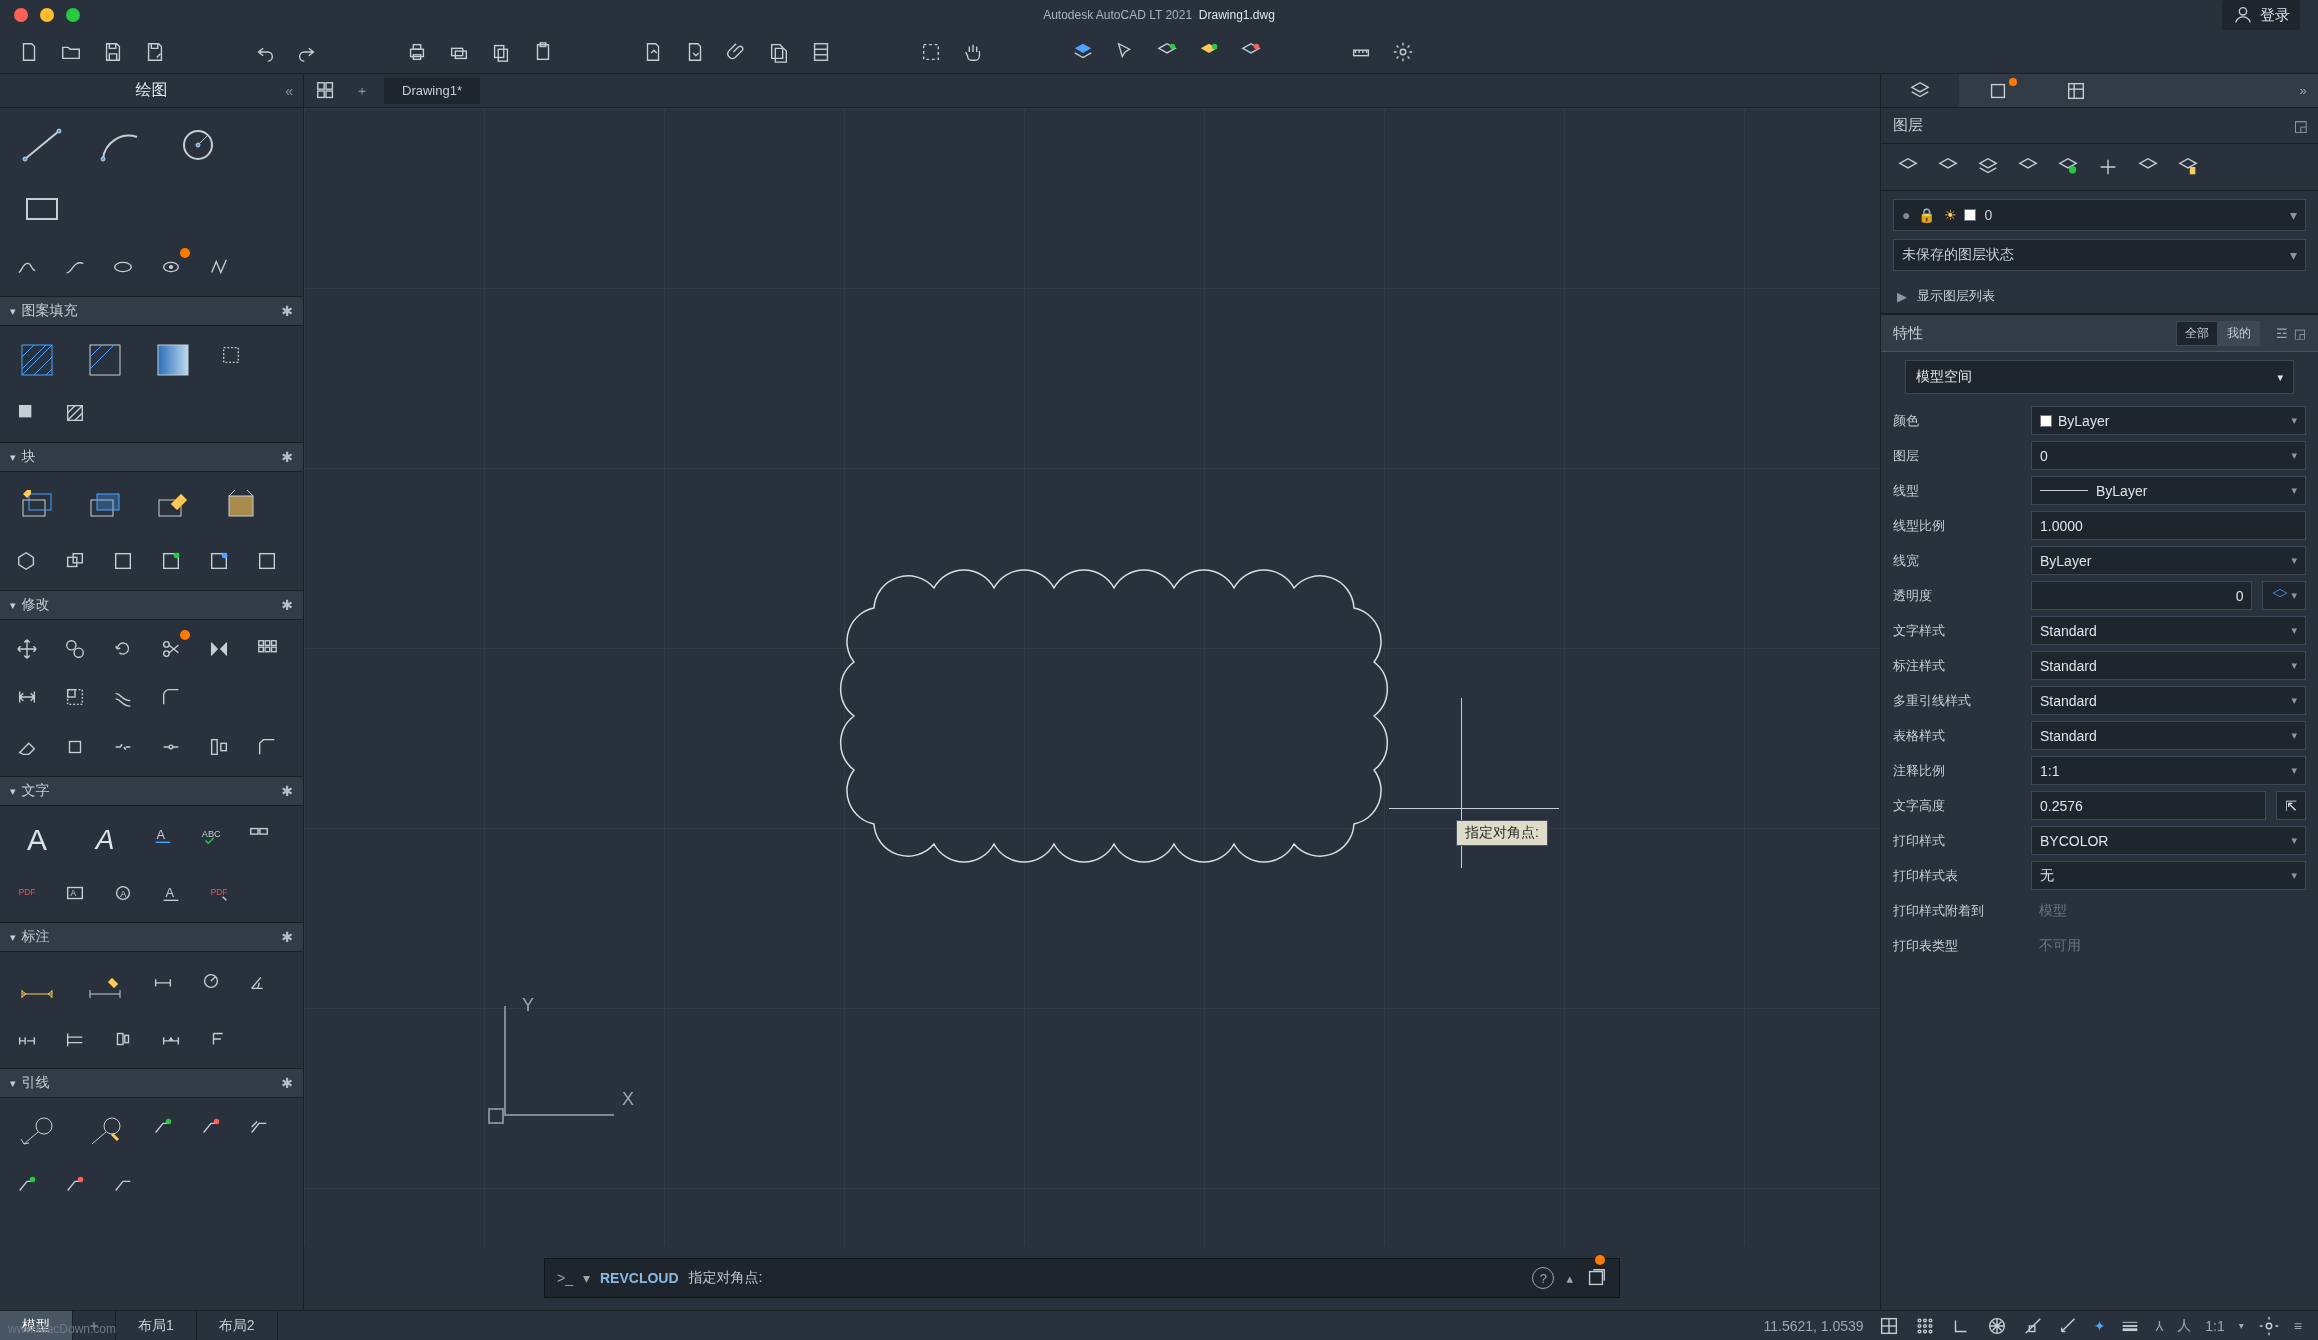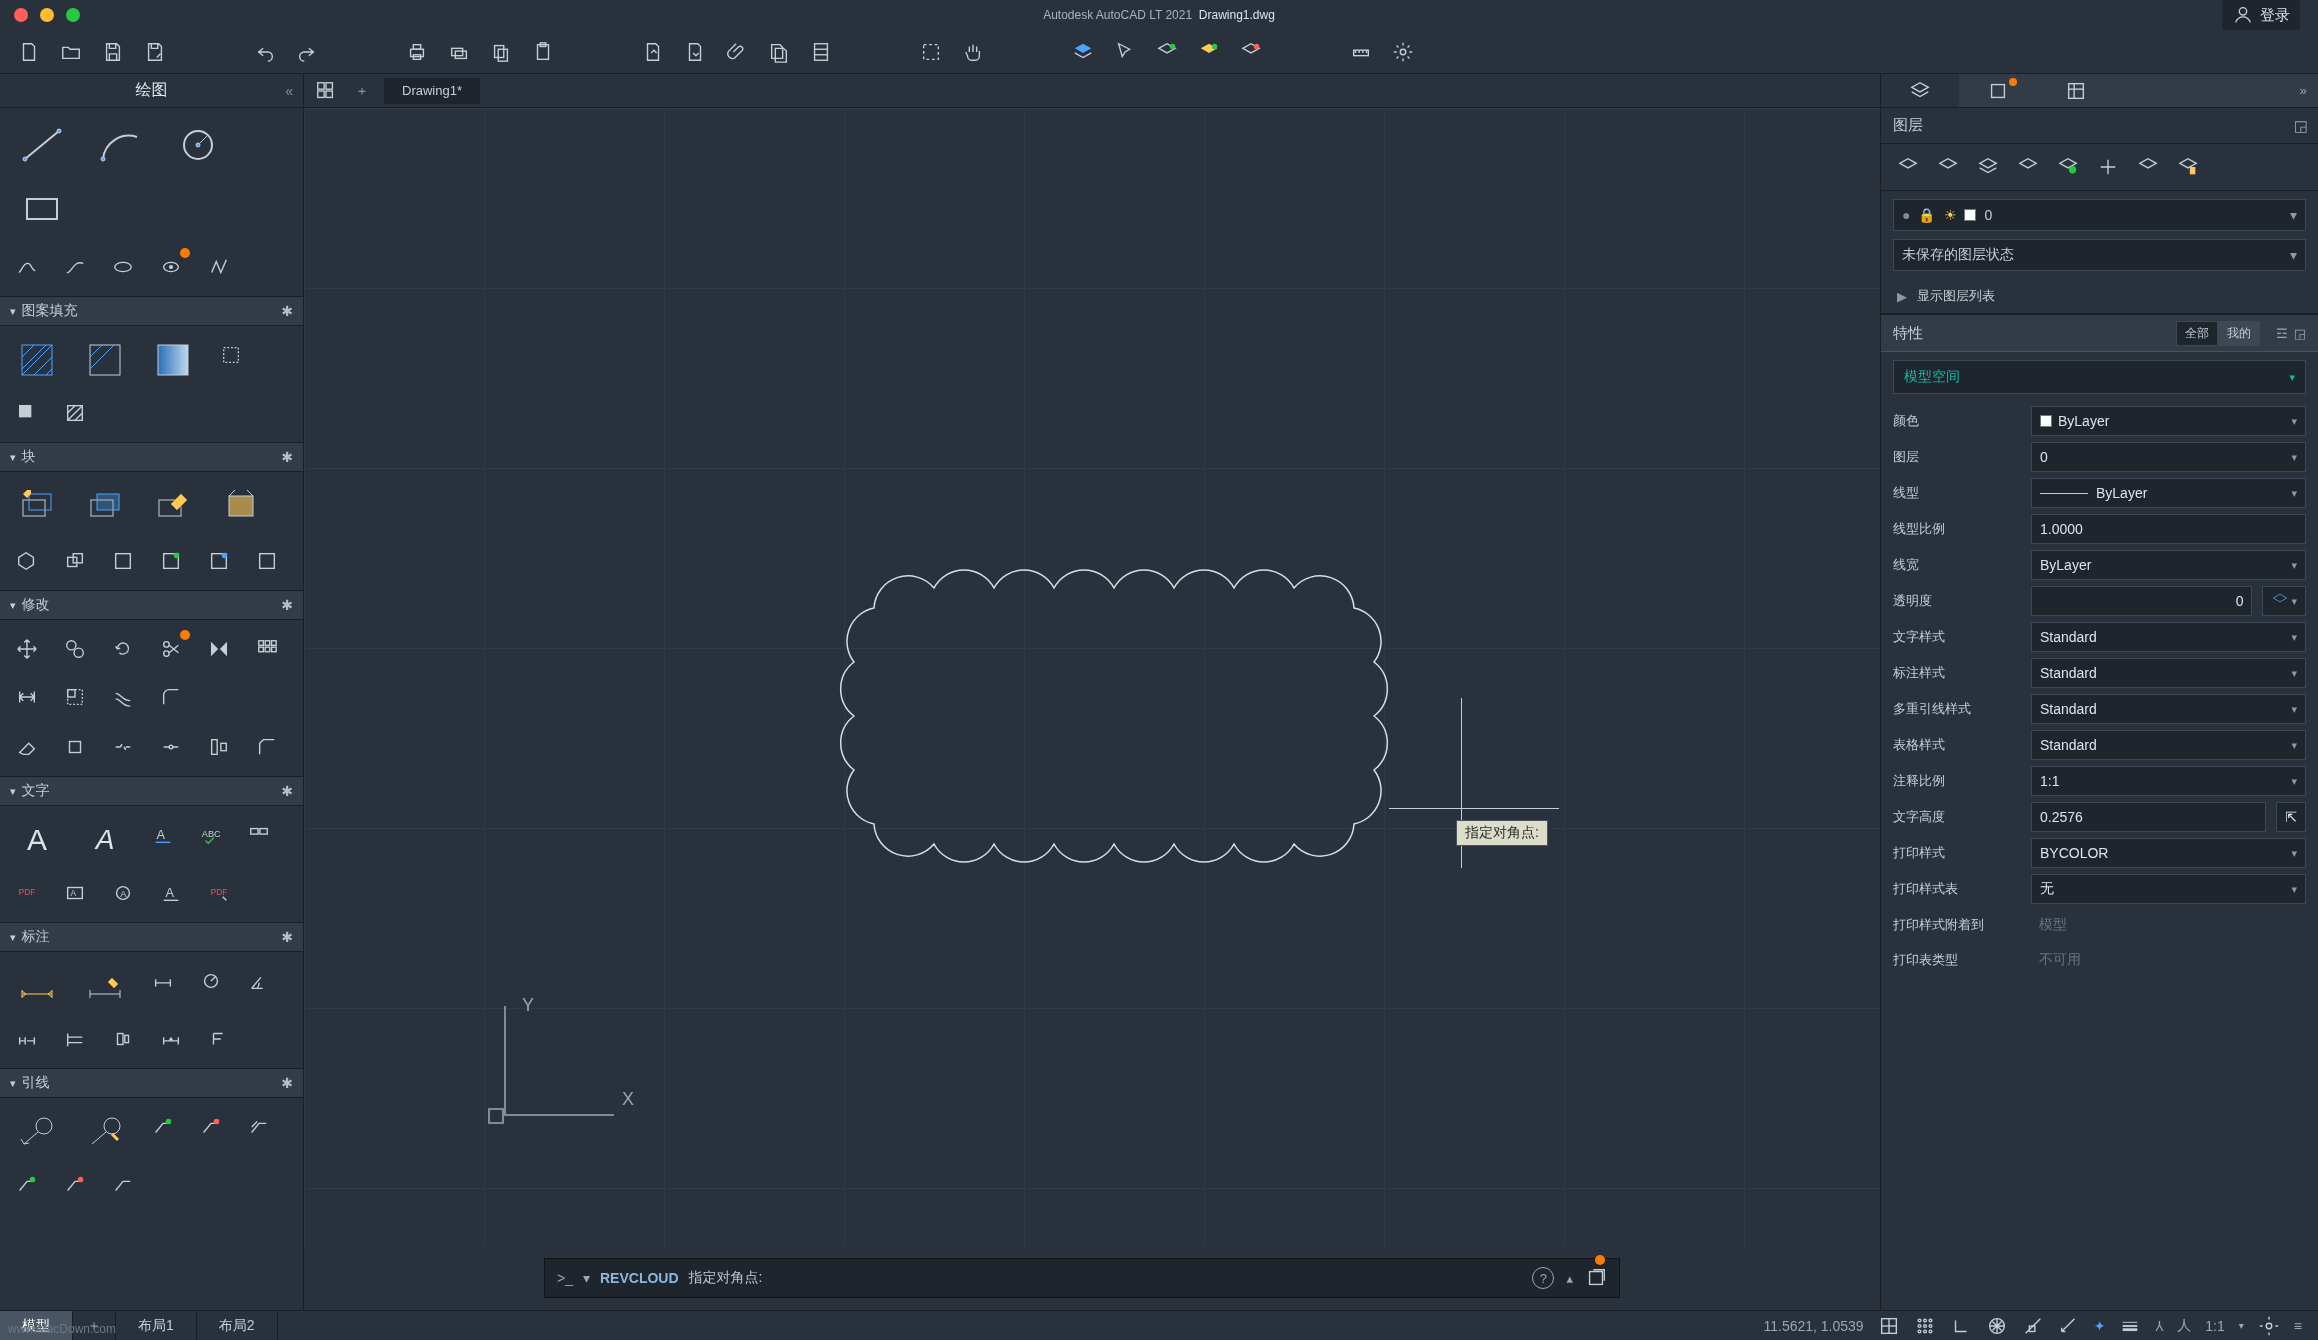--- a/index.html
+++ b/index.html
@@ -59,25 +59,25 @@
 .rpanel-title { height: 36px; display: flex; align-items: center; padding: 0 12px; font-size: 15px; font-weight: 500; border-bottom: 1px solid #1a1f25; position: relative; }
 .rpanel-title .popout { position: absolute; right: 10px; color: #9aa6b1; }
 .layer-icons { display: flex; gap: 10px; padding: 10px 12px; flex-wrap: wrap; border-bottom: 1px solid #1a1f25; }
 .layer-combo { margin: 8px 12px; height: 32px; background: #1e252c; border: 1px solid #3d4854; display: flex; align-items: center; padding: 0 8px; gap: 8px; font-size: 14px; }
 .layer-combo .ar { margin-left: auto; color: #8d98a3; }
 .expand-row { display: flex; align-items: center; gap: 10px; padding: 8px 16px; border-bottom: 1px solid #1a1f25; }
 .props-head { height: 38px; background: #323c47; display: flex; align-items: center; padding: 0 12px; border-top: 1px solid #1a1f25; border-bottom: 1px solid #0369a1; }
 .props-head .lbl { font-size: 15px; flex: 1; }
 .props-head .seg { display: flex; margin-right: 10px; }
 .props-head .seg span { font-size: 12px; padding: 3px 8px; background: #1e252c; border: 1px solid #3d4854; }
-.props-type { margin: 8px 12px; height: 34px; background: #1e252c; border: 1px solid #3d4854; display: flex; align-items: center; padding: 0 10px; color: #14b8a6; font-size: 14px; }
+.props-type { margin: 8px 24px; height: 34px; background: #1e252c; border: 1px solid #3d4854; display: flex; align-items: center; padding: 0 10px; color: #e5e5e5; font-size: 14px; }
 .props-list { padding: 4px 12px 12px 12px; display: flex; flex-direction: column; gap: 6px; }
 .prop-row { display: flex; align-items: center; gap: 10px; }
 .prop-row .k { width: 128px; text-align: left; font-size: 13px; color: #c5ced6; }
-.prop-row .v { flex: 1; height: 29px; background: #1e252c; border: 1px solid #3d4854; display: flex; align-items: center; padding: 14px 8px; font-size: 14px; color: #dce4eb; }
+.prop-row .v { flex: 1; height: 29px; background: #1e252c; border: 1px solid #3d4854; display: flex; align-items: center; padding: 6px 8px; font-size: 14px; color: #dce4eb; }
 .prop-row .v .ar { margin-left: auto; color: #8d98a3; font-size: 11px; }
 .prop-row .v.ro { color: #68737f; border: none; background: transparent; }
 .prop-row .v .swatch { width: 12px; height: 12px; border: 1px solid #6b7785; margin-right: 6px; background: #fff; }
 .prop-row .v .line { flex: 0 0 48px; height: 1px; background: #c5ced6; margin-right: 8px; }
 .statusbar { height: 30px; background: #29323c; border-top: 1px solid #1a1f25; display: flex; align-items: center; }
 .sb-left { display: flex; align-items: center; height: 100%; }
 .sb-tab { height: 100%; padding: 0 22px; display: flex; align-items: center; font-size: 14px; border-right: 1px solid #1a1f25; }
 .sb-tab.active { background: #4a5563; color: #fff; }
 .sb-tab.plus { padding: 0 14px; color: #9aa6b1; }
 .sb-right { margin-left: auto; display: flex; align-items: center; gap: 14px; padding: 0 16px; font-size: 14px; color: #9aa6b1; }

